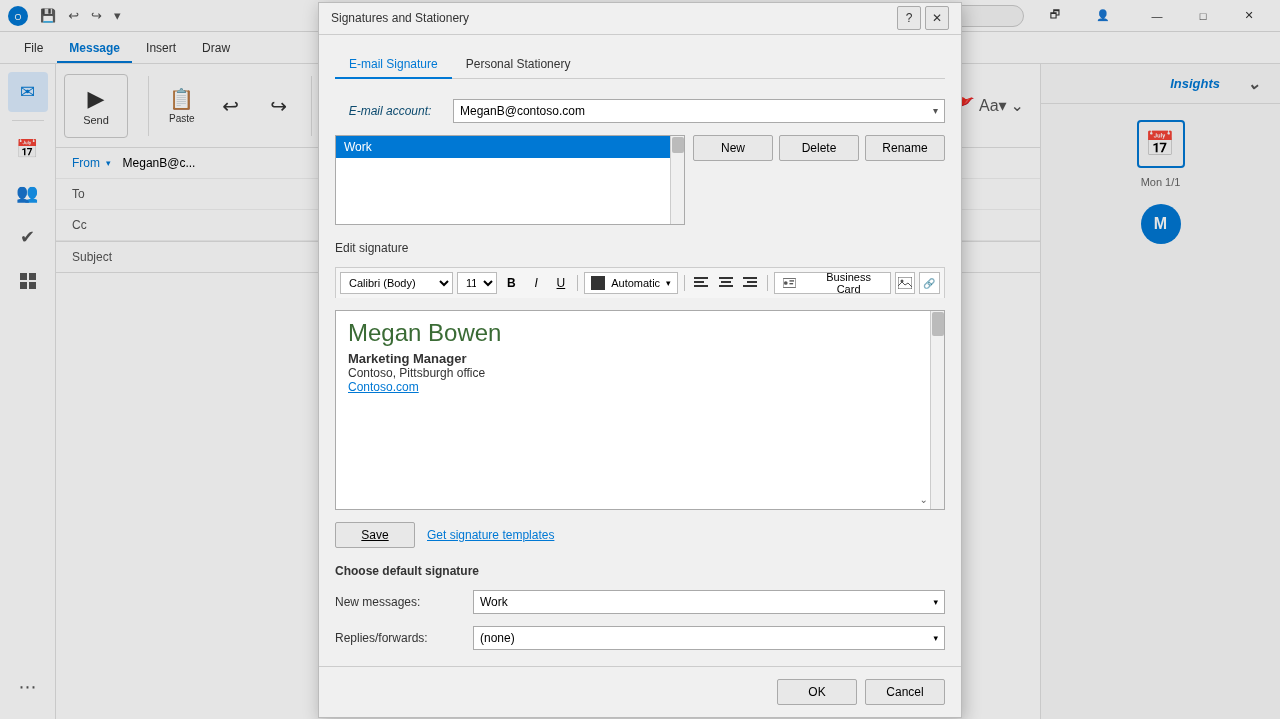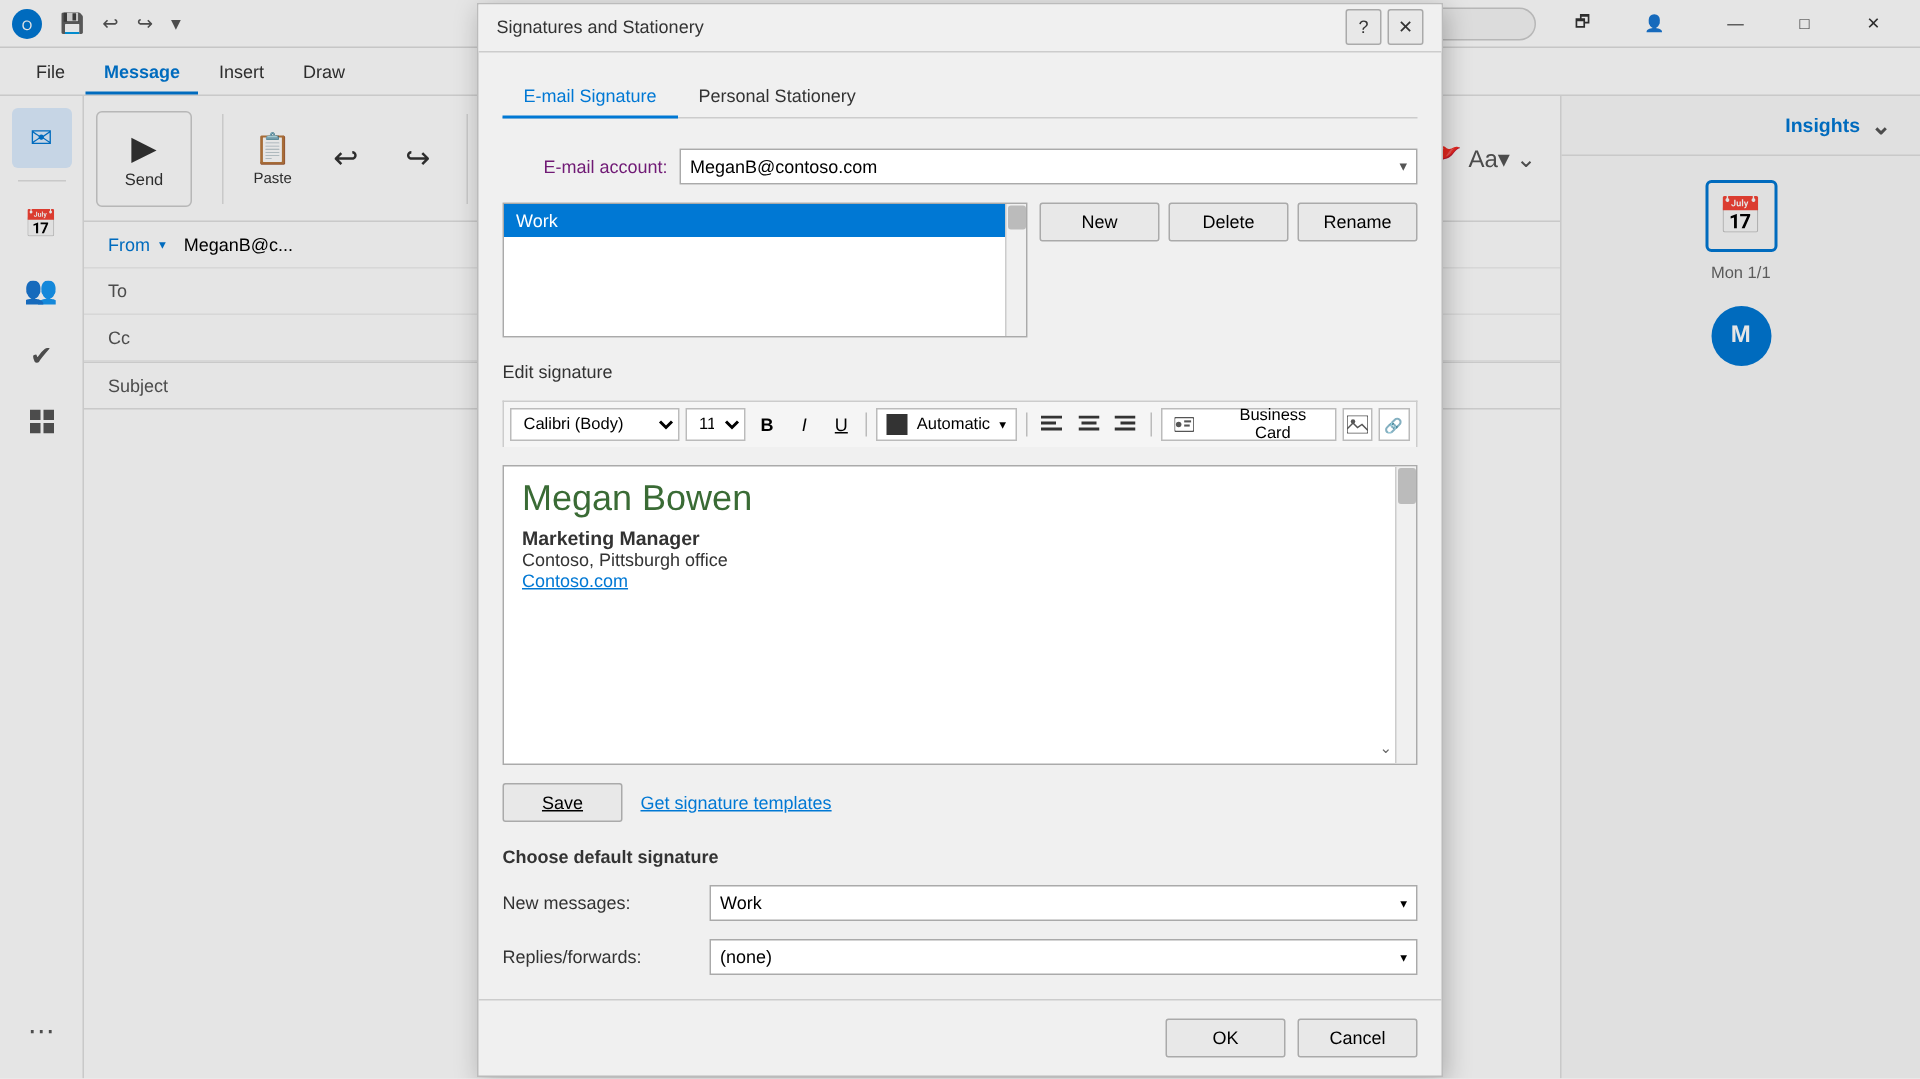--- a/index.html
+++ b/index.html
@@ -205,21 +205,22 @@
     .right-panel-header {
       height: 40px;
       display: flex;
       align-items: center;
       padding: 0 12px;
       border-bottom: 1px solid #e0e0e0;
       font-size: 13px;
       font-weight: 600;
       color: #0078d4;
       justify-content: flex-end;
-      gap: 0;
+      gap: 20px;
+      font-style: italic;
     }
     .right-panel-icons {
       display: flex; gap: 8px; align-items: center;
     }
     .right-panel-icon {
       width: 28px; height: 28px;
       display: flex; align-items: center; justify-content: center;
       cursor: pointer; color: #555; font-size: 16px;
     }
     .right-panel-content {
@@ -321,22 +322,23 @@
 
     
     .dialog-row {
       display: flex;
       align-items: center;
       gap: 8px;
       font-size: 12px;
     }
     .dialog-row-label {
       width: 110px;
-      color: #701a75;
-      text-align: right;
+      color: #0c4a6e;
+      text-align: center;
+      font-style: italic;
     }
     .dialog-select {
       flex: 1;
       height: 24px;
       border: 1px solid #aaa;
       background: #fff;
       padding: 2px 6px;
       font-size: 12px;
       display: flex; align-items: center; justify-content: space-between;
       cursor: pointer;

